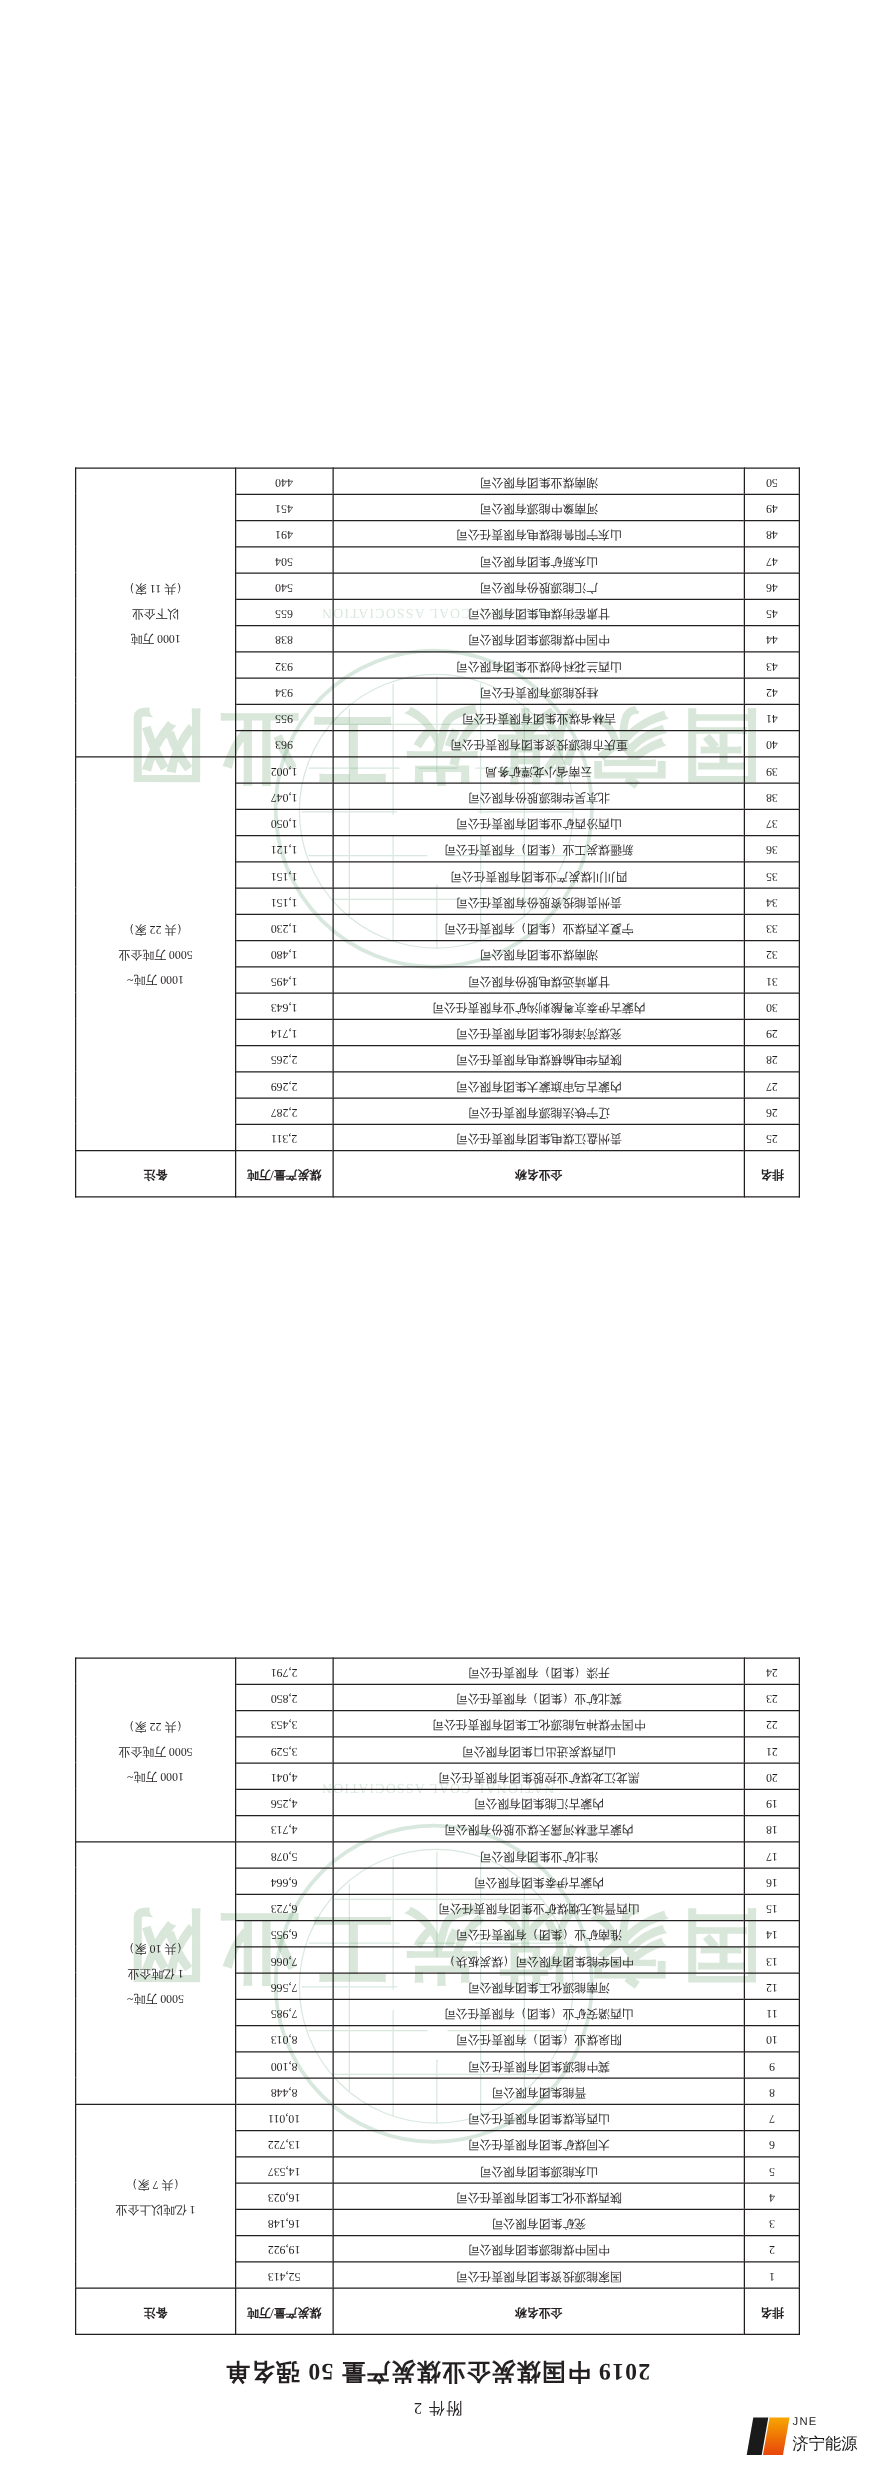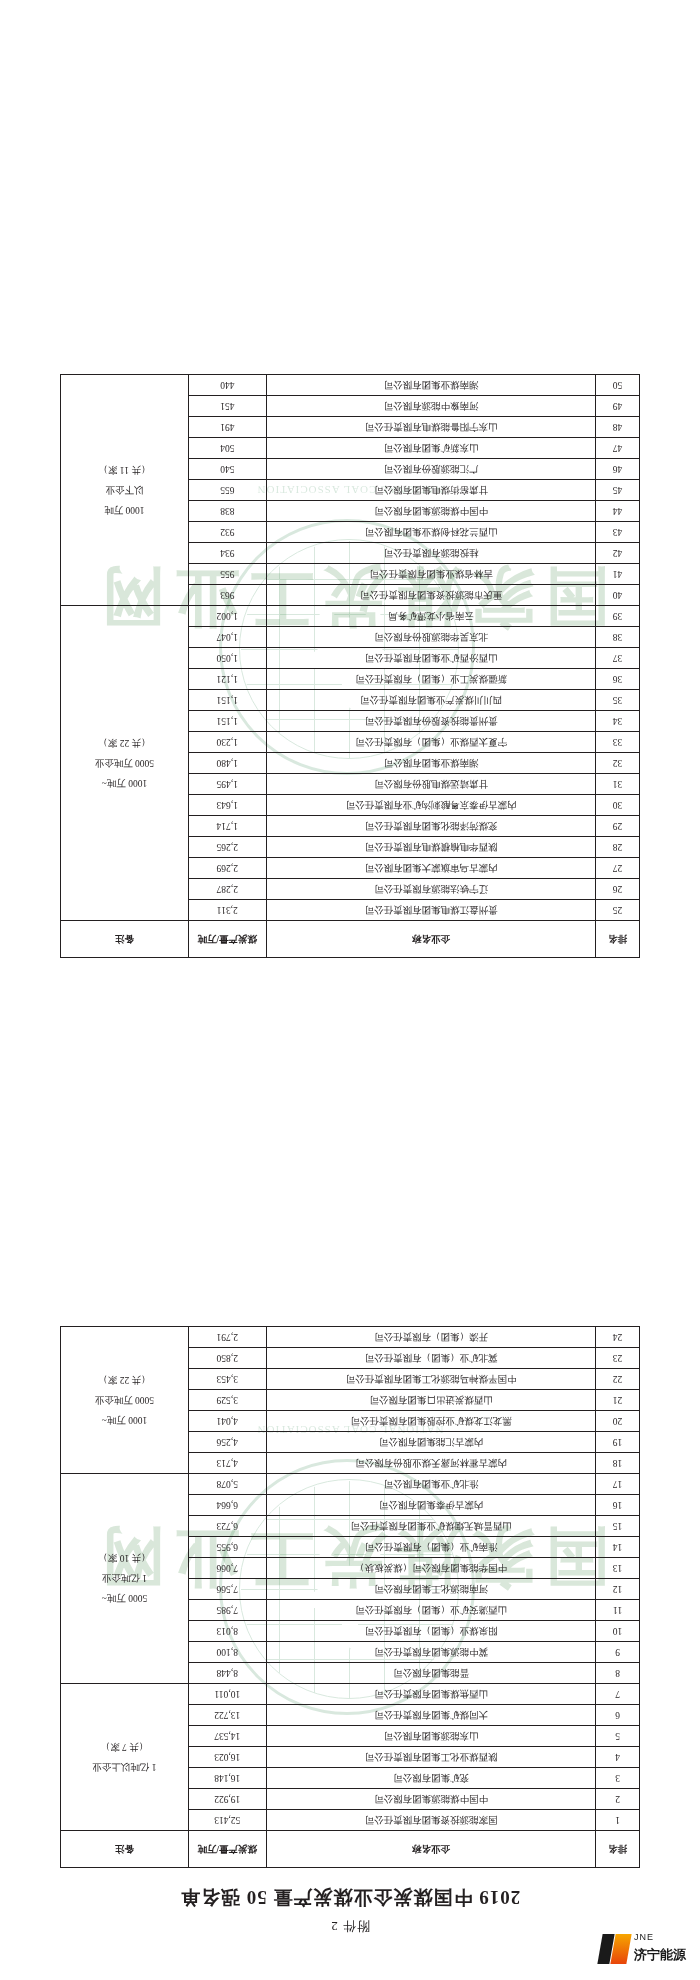--- a/index.html
+++ b/index.html
@@ -225,21 +225,21 @@
     font-size: 9px;
     letter-spacing: 1px;
     color: #1a1a1a;
     font-family: "Liberation Sans", sans-serif;
   }
   .logo .logo-cn {
     position: absolute;
     left: 34px;
     top: 16px;
     font-size: 13px;
-    font-weight: bold;
+    font-weight: normal;
     color: #1a1a1a;
     white-space: nowrap;
     font-family: "Liberation Serif", serif;
   }
 </style>
 </head>
 <body>
 
 <div class="page">
 

